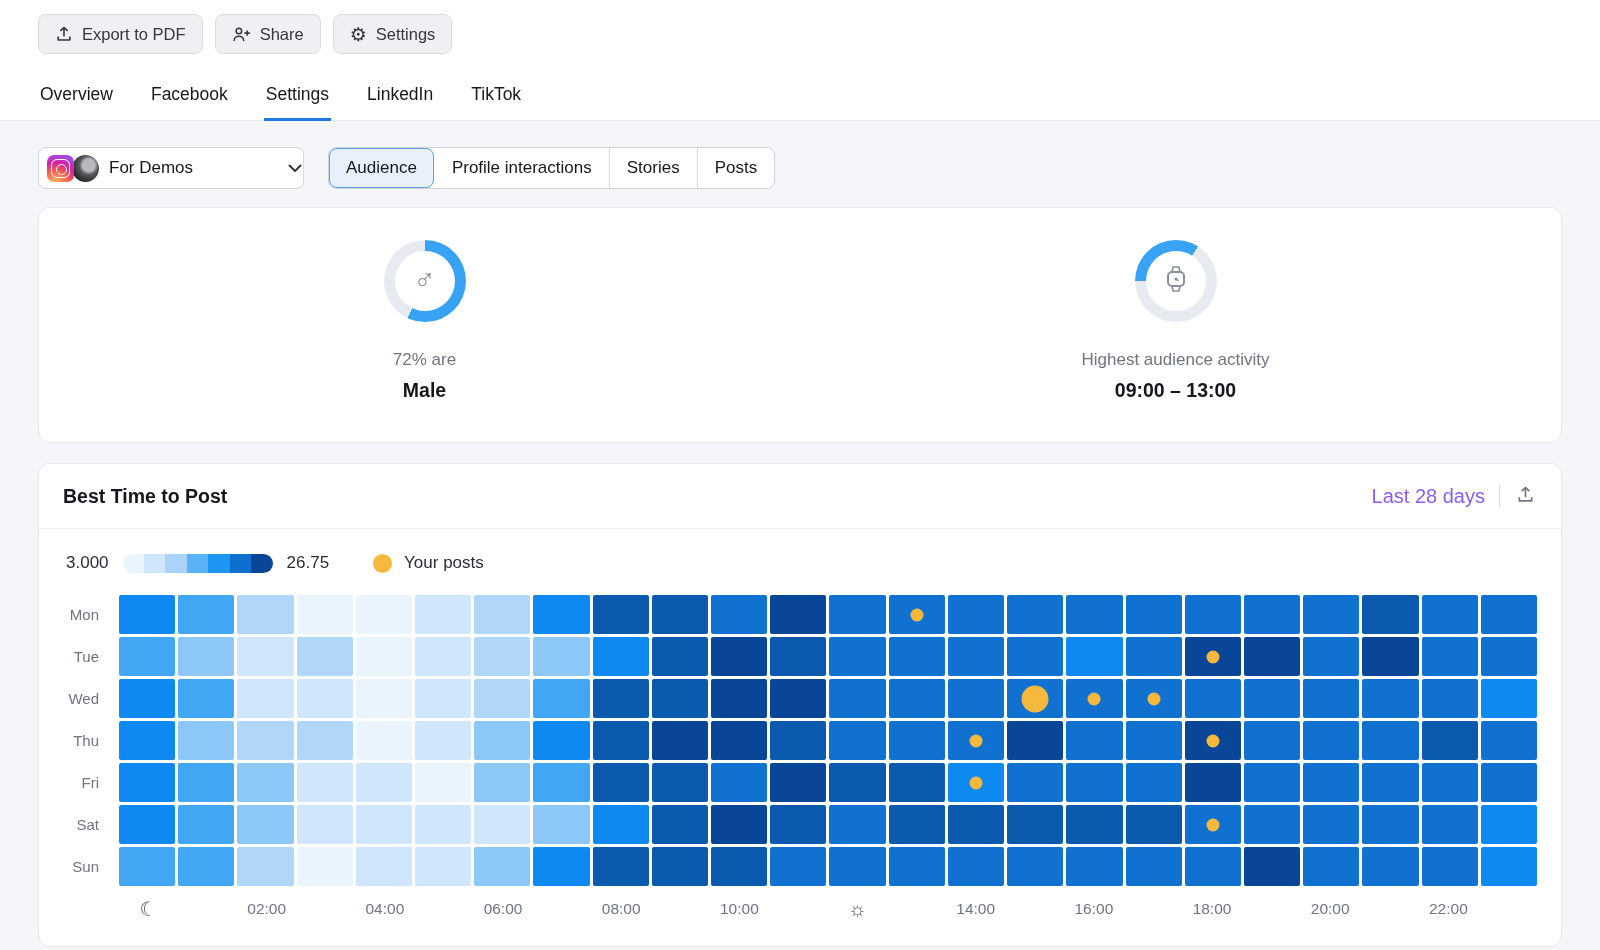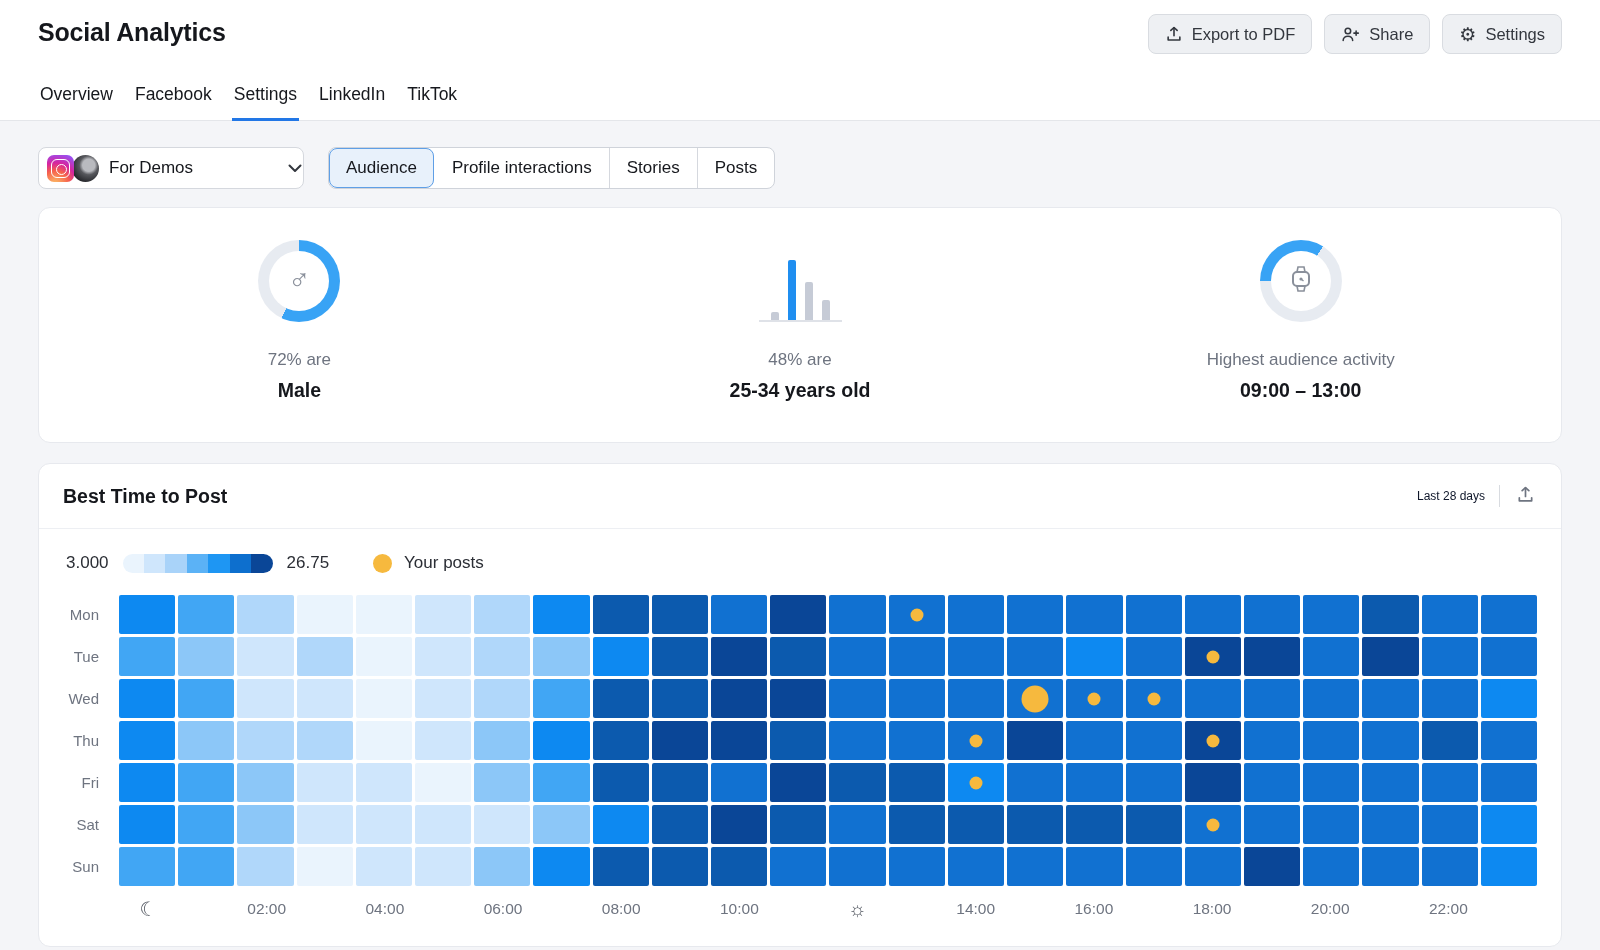--- a/index.html
+++ b/index.html
@@ -8,21 +8,21 @@
   
   .topbar { display:flex; justify-content:space-between; align-items:flex-start; padding:14px 38px 0 38px; background:#fff; }
   .page-title { font-size:25px; font-weight:bold; letter-spacing:-0.2px; padding-top:4px; }
   .top-actions { display:flex; gap:12px; }
   .btn { display:flex; align-items:center; gap:9px; height:40px; padding:0 16px; background:#eef0f3; border:1px solid #d9dce1; border-radius:8px; font-size:16.5px; color:#33373e; cursor:pointer; }
   .btn svg { display:block; }
   .gear-glyph { font-size:19px; line-height:1; color:#33373e; }
 
   
   .tabbar { margin-top:24px; border-bottom:1px solid #e4e6ea; padding:0 38px; background:#fff; }
-  .tabs { display:flex; gap:18px; }
+  .tabs { display:flex; gap:34px; }
   .tab { font-size:17.5px; color:#16181d; padding:6px 2px 13px 2px; cursor:pointer; border-bottom:3px solid transparent; margin-bottom:-1px; }
   .tab.active { border-bottom-color:#2277e6; font-weight:500; }
 
   
   .content { background:#f4f5f8; padding:26px 38px 0 38px; height:100%; }
 
   .controls-row { display:flex; align-items:center; gap:24px; margin-bottom:18px; }
   .account-select { display:flex; align-items:center; gap:10px; width:266px; height:42px; background:#fff; border:1px solid #d5d8de; border-radius:8px; padding:0 1px 0 8px; cursor:pointer; }
   .ig-logo { width:27px; height:27px; border-radius:7px; background:radial-gradient(circle at 30% 110%, #fdc468 0%, #f5604d 40%, #d6249f 62%, #9a4ff0 90%); position:relative; flex:0 0 auto; }
   .ig-logo::before { content:""; position:absolute; inset:4px; border:1.8px solid #fff; border-radius:6px; }
@@ -50,21 +50,21 @@
   .mini-bars { display:flex; align-items:flex-end; gap:9px; height:62px; border-bottom:2px solid #dfe2e8; padding:0 12px; }
   .mini-bars span { width:8px; border-radius:2px 2px 0 0; background:#c6cbd6; }
   .mini-bars span.hl { background:#1f8ef0; }
   .stat-line1 { font-size:17px; color:#6e7480; }
   .stat-line2 { font-size:19.5px; font-weight:bold; color:#15171c; margin-top:9px; }
 
   .heat-card { margin-top:20px; }
   .heat-header { display:flex; align-items:center; justify-content:space-between; padding:19px 24px; border-bottom:1px solid #edeff3;gap:30px; }
   .heat-title { font-size:19.5px; font-weight:bold; }
   .heat-header-right { display:flex; align-items:center; gap:14px; }
-  .range-label { font-size:12px; color:#0f172a; }
+  .range-label { font-size:20px; color:#8b5cf6; }
   .vdivider { width:1px; height:22px; background:#d8dbe0; }
   .icon-btn { background:none; border:none; cursor:pointer; display:flex; padding:2px; }
 
   .legend-row { display:flex; align-items:center; padding:24px 24px 12px 27px; }
   .legend-min, .legend-max { font-size:17px; color:#2b2e35; }
   .legend-bar { display:flex; width:150px; height:19px; border-radius:10px; overflow:hidden; margin:0 14px; }
   .legend-bar span { flex:1; }
   .legend-posts { display:flex; align-items:center; gap:12px; margin-left:44px; }
   .legend-dot { width:19px; height:19px; border-radius:50%; }
   .legend-posts-label { font-size:17px; color:#2b2e35; }
@@ -79,21 +79,20 @@
   .post-dot.small { width:13px; height:13px; }
   .post-dot.large { width:27px; height:27px; }
   .axis-grid { display:grid; grid-template-columns:repeat(24,1fr); height:46px; align-items:center; }
   .axis-grid div { text-align:center; font-size:15.5px; color:#6e7480; }
   .axis-icon { font-size:20px; color:#565b64; }
 </style>
 </head>
 <body>
 
 <div class="topbar">
-  <div class="page-title">Social Analytics</div>
   <div class="top-actions">
     <button class="btn">
       <span>
           <svg width="18" height="18" viewBox="0 0 20 20" fill="none" stroke="#33373e" stroke-width="1.8" stroke-linecap="round" stroke-linejoin="round">
             <path d="M10 12V3"></path>
             <path d="M6.5 6L10 2.8 13.5 6"></path>
             <path d="M3.5 13.5v3.2h13v-3.2"></path>
           </svg>
         </span>
       <span>Export to PDF</span>
@@ -151,32 +150,20 @@
           <div class="donut-hole">
               <span class="male-symbol">♂</span>
             </div>
         </div>
       </div>
       <div class="stat-line1">72% are</div>
       <div class="stat-line2">Male</div>
     </div>
     <div class="stat">
       <div class="stat-visual">
-        <div class="mini-bars" id="age-bars">
-            <span style="height: 8px;"></span>
-            <span class="hl" style="height: 60px;"></span>
-            <span style="height: 38px;"></span>
-            <span style="height: 20px;"></span>
-          </div>
-      </div>
-      <div class="stat-line1">48% are</div>
-      <div class="stat-line2">25-34 years old</div>
-    </div>
-    <div class="stat">
-      <div class="stat-visual">
         <div class="donut" id="donut-clock" style="background: conic-gradient(from 270deg, rgb(56, 163, 245) 0deg, rgb(56, 163, 245) 34%, rgb(231, 235, 241) 34%, rgb(231, 235, 241) 100%);">
           <div class="donut-hole">
             <span><svg width="26" height="30" viewBox="0 0 26 30" fill="none" stroke="#8a909b" stroke-width="2">
                   <rect x="5" y="8" width="16" height="14" rx="4" fill="none"></rect>
                   <path d="M9 8l1-5h6l1 5M9 22l1 5h6l1-5" stroke-width="1.6"></path>
                   <circle cx="13" cy="15" r="1.6" fill="#8a909b" stroke="none"></circle>
                   <path d="M13 15l2.5 2" stroke-width="1.4"></path>
                 </svg></span>
           </div>
         </div>

